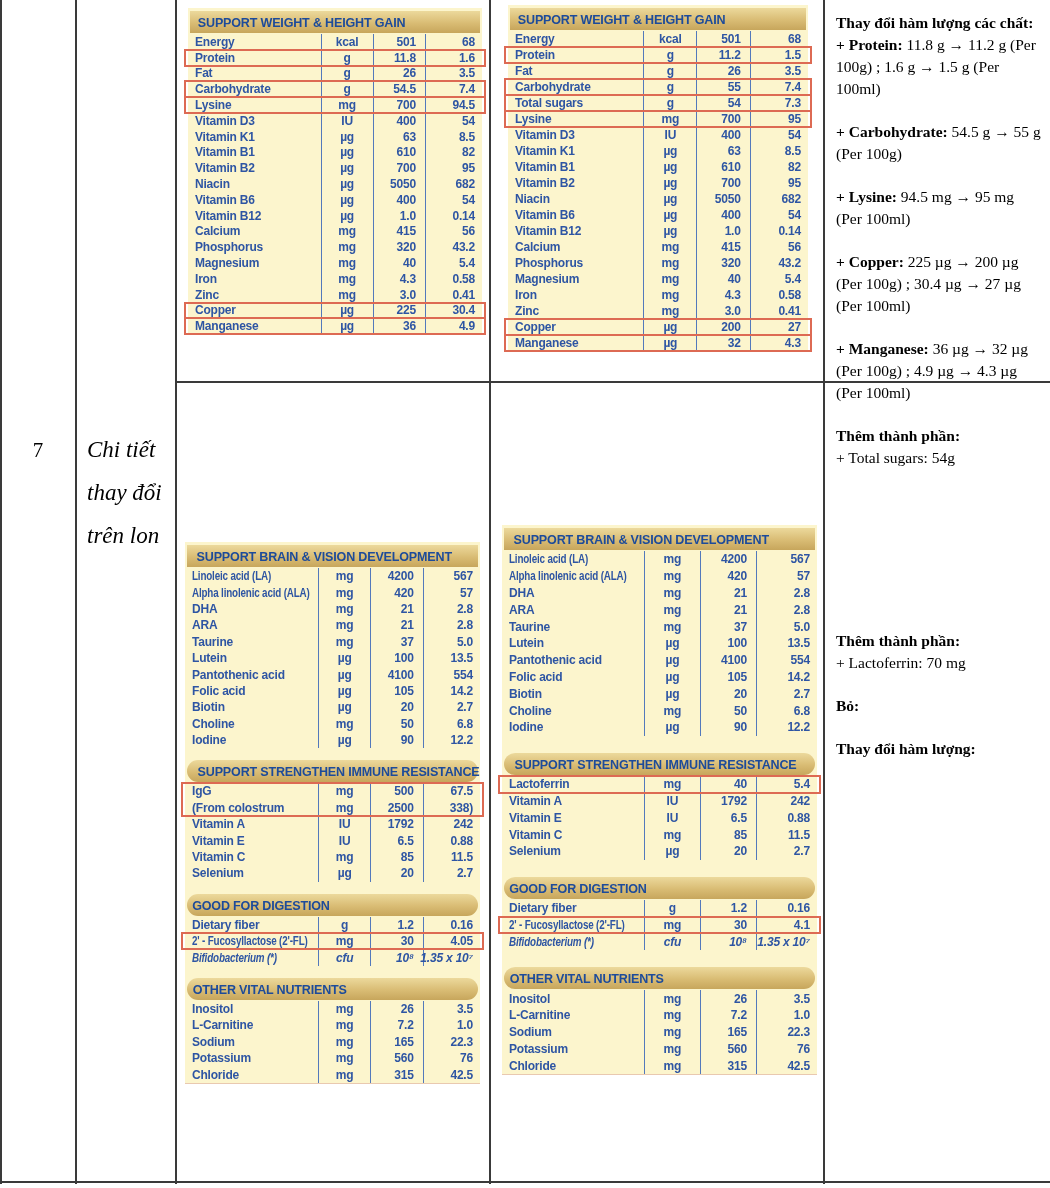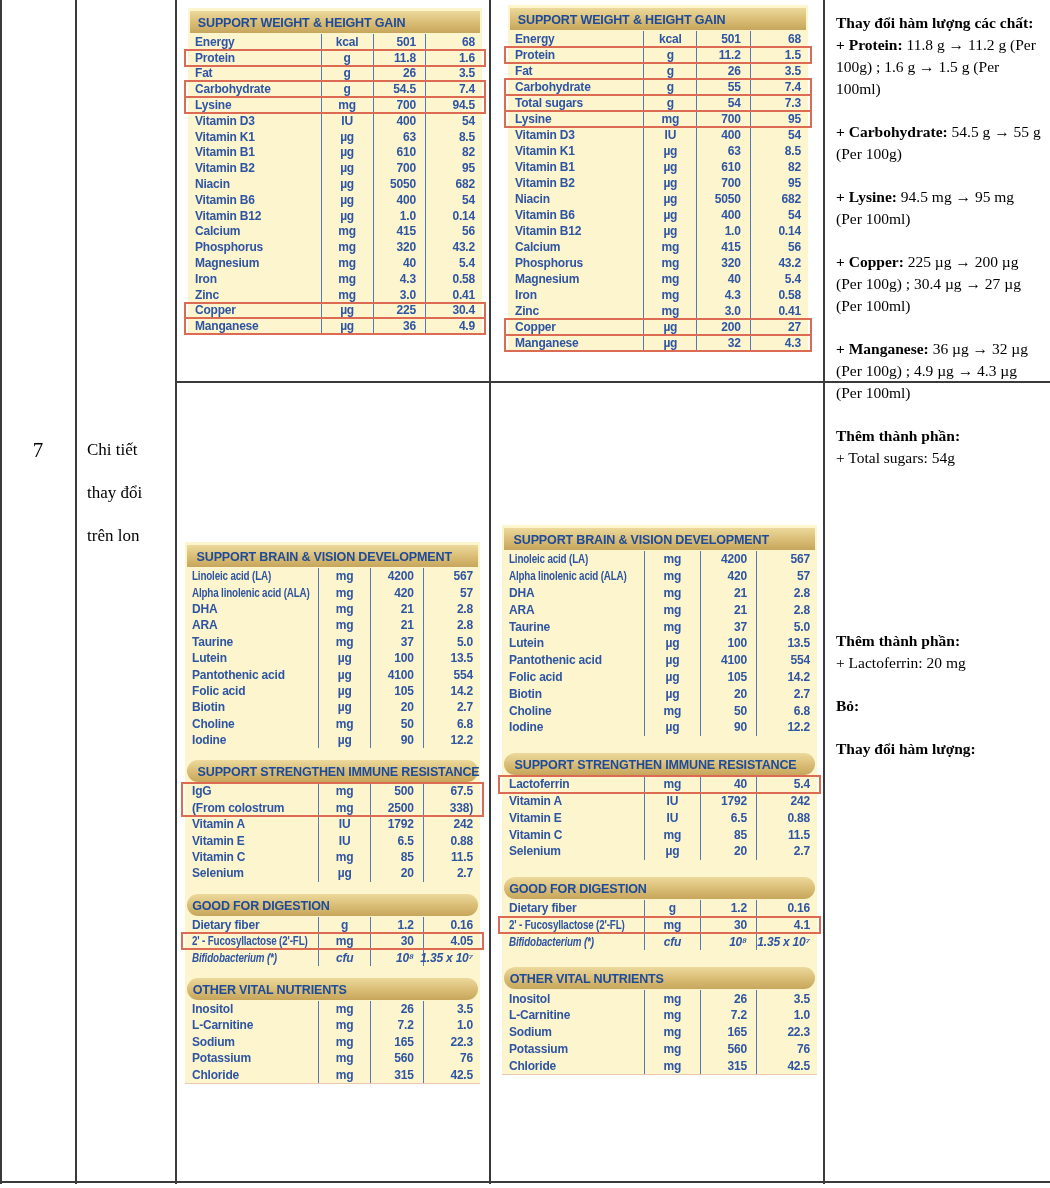--- a/index.html
+++ b/index.html
@@ -4,22 +4,22 @@
 <style>
   html,body{margin:0;padding:0;background:#fff;}
   .page{position:relative;width:1050px;height:1188px;background:#ffffff;
         font-family:"Liberation Serif",serif;overflow:hidden;}
   
   .vl{position:absolute;top:0;bottom:4px;width:2px;background:#3a3a3a;}
   .hl{position:absolute;height:2px;background:#3a3a3a;}
   
   .cell-num{position:absolute;left:0;top:438px;width:76px;text-align:center;
             font-size:21px;color:#000;}
-  .cell-desc{position:absolute;left:87px;top:428px;width:88px;font-size:17px;
-             line-height:43px;color:#000;}
+  .cell-desc{position:absolute;left:87px;top:428px;width:88px;font-size:23px;
+             line-height:43px;color:#000;font-style:italic;}
   
   .label{position:absolute;background:#fcf5cd;box-shadow:0 1px 0 #e9c9b0;}
   .band{margin:3px 2px 0 2px;background:linear-gradient(180deg,#ecd99c 0%,#d9bc74 55%,#c7a65c 100%);
         color:#1d4b9a;text-align:left;font-family:"Liberation Sans",sans-serif;
         font-weight:bold;font-size:13.5px;padding:4px 0 3px;letter-spacing:-0.2px;}
   .band span{display:inline-block;transform:scaleX(.93);white-space:nowrap;}
   .label > .rows + .band{margin-top:var(--gap,12px);border-radius:11px;}
   .rows{margin:1px 2px 0 2px;}
   .nrow{display:grid;grid-template-columns:45% 18% 18% 19%;height:var(--rh,16px);
         font-family:"Liberation Sans",sans-serif;font-weight:bold;font-size:12px;
@@ -1383,21 +1383,21 @@
         <div class="para"><b>+ Manganese:</b><span> 36 µg → 32 µg (Per 100g) ; 4.9 µg → 4.3 µg (Per 100ml)</span></div>
       </div>
       <div class="nblock">
         <div class="para"><b>Thêm thành phần:</b></div>
         <div class="para"><span>+ Total sugars: 54g</span></div>
       </div>
     </div>
   <div class="notes" style="top:630px;">
       <div class="nblock">
         <div class="para"><b>Thêm thành phần:</b></div>
-        <div class="para"><span>+  Lactoferrin: 20 mg</span></div>
+        <div class="para"><span>+  Lactoferrin: 70 mg</span></div>
       </div>
       <div class="nblock">
         <div class="para"><b>Bỏ:</b></div>
       </div>
       <div class="nblock">
         <div class="para"><b>Thay đổi hàm lượng:</b></div>
       </div>
     </div>
 
 </div>

